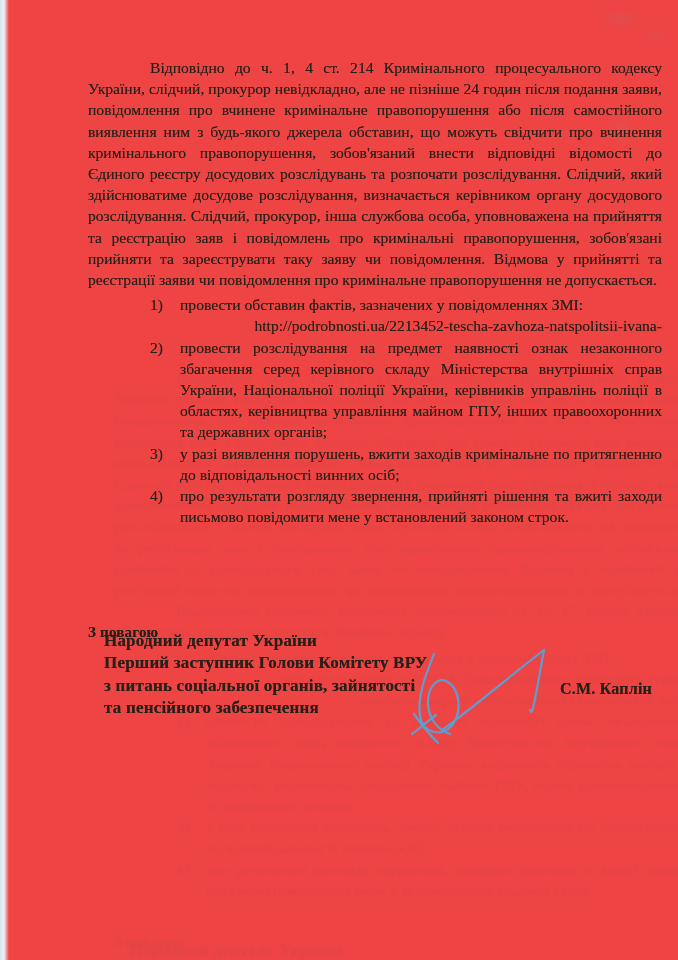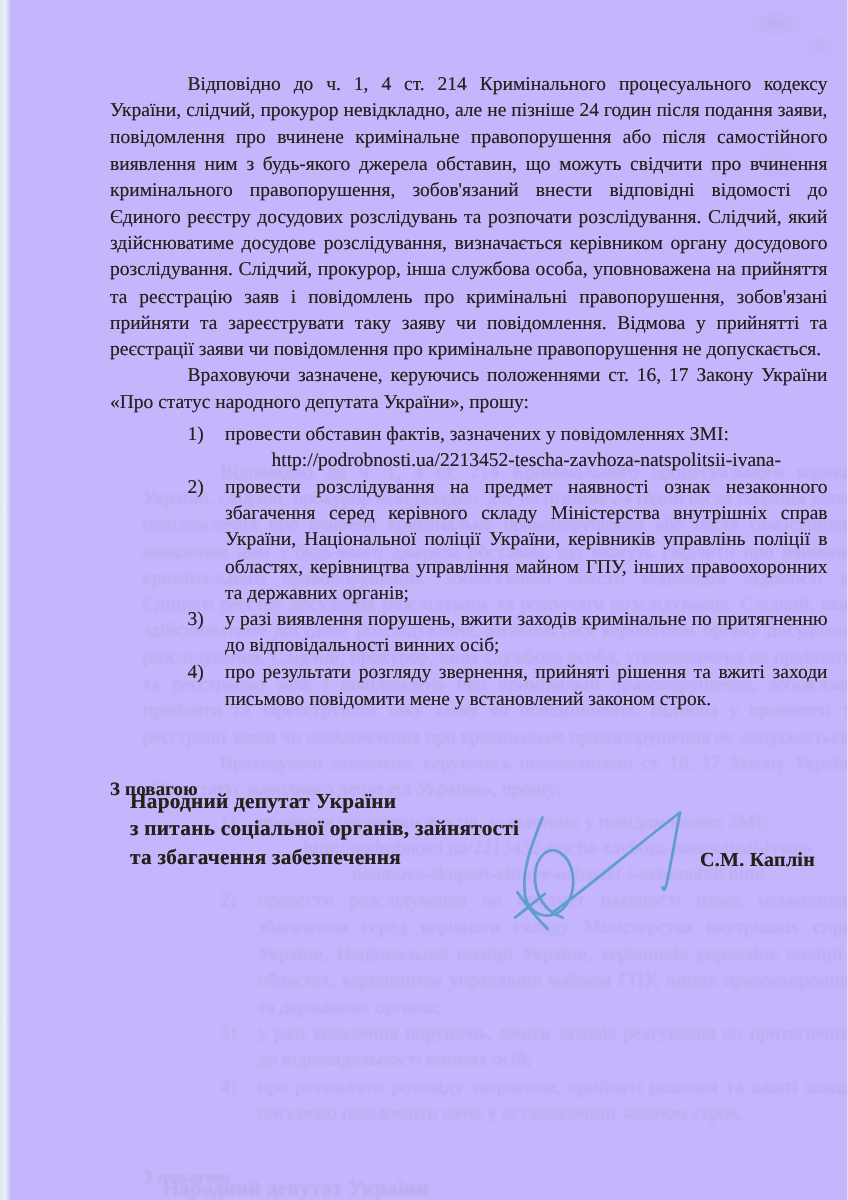--- a/index.html
+++ b/index.html
@@ -1,20 +1,20 @@
 <!DOCTYPE html>
 <html lang="uk"><head>
 <meta charset="utf-8">
 <style>
   html, body { margin: 0; padding: 0; background: #ffffff; }
   .page {
     position: relative;
     width: 678px;
     height: 960px;
-    background: #c4b5fd;
+    background: #ef4444;
     overflow: hidden;
     font-family: "Liberation Serif", "DejaVu Serif", serif;
   }
   .scan-edge-left {
     position: absolute; left: 0; top: 0; width: 9px; height: 100%;
     background: linear-gradient(to right, #d9e6ee 0%, #ecf2f6 45%, rgba(255,255,255,0) 100%);
     z-index: 3;
   }
   .smudge { position: absolute; border-radius: 50%; filter: blur(2.5px); z-index: 1; }
   .smudge-a { left: 598px; top: 10px; width: 44px; height: 18px;
@@ -29,21 +29,21 @@
   .body-text {
     position: absolute; left: 88px; top: 57px; width: 574px;
     font-size: 15.6px; line-height: 21.2px; text-align: justify;
     text-shadow: 0 0 0.4px rgba(40,36,28,0.55);
   }
   .para { text-indent: 62px; margin: 0; }
   .doc-list { margin-top: 4px; }
   .list-row { display: flex; margin-left: 62px; }
   .list-num { width: 30px; flex: 0 0 30px; }
   .list-body { flex: 1; text-align: justify; }
-  .url-line { text-align: center; }
+  .url-line { text-align: right; }
 
   .closing {
     position: absolute; left: 88px; top: 588px;
     font-size: 15px; font-weight: 700; letter-spacing: 0.2px;
     text-shadow: 0 0 0.4px rgba(30,27,20,0.6);
     margin-top: 36px;
   }
   .signoff {
     position: absolute; left: 104px; top: 630px;
     font-size: 17px; font-weight: 700; line-height: 22.4px; letter-spacing: 0.2px;
@@ -71,21 +71,20 @@
 <div class="page">
   <div class="scan-edge-left"></div>
   <div class="smudge smudge-a"></div>
   <div class="smudge smudge-b"></div>
   <div class="smudge smudge-c"></div>
 
   <div class="letter-layer" id="letter-main">
 
     <div class="body-text">
       <p class="para">Відповідно до ч. 1, 4 ст. 214 Кримінального процесуального кодексу України, слідчий, прокурор невідкладно, але не пізніше 24 годин після подання заяви, повідомлення про вчинене кримінальне правопорушення або після самостійного виявлення ним з будь-якого джерела обставин, що можуть свідчити про вчинення кримінального правопорушення, зобов'язаний внести відповідні відомості до Єдиного реєстру досудових розслідувань та розпочати розслідування. Слідчий, який здійснюватиме досудове розслідування, визначається керівником органу досудового розслідування. Слідчий, прокурор, інша службова особа, уповноважена на прийняття та реєстрацію заяв і повідомлень про кримінальні правопорушення, зобов'язані прийняти та зареєструвати таку заяву чи повідомлення. Відмова у прийнятті та реєстрації заяви чи повідомлення про кримінальне правопорушення не допускається.</p>
-      <p class="para">Враховуючи зазначене, керуючись положеннями ст. 16, 17 Закону України «Про статус народного депутата України», прошу:</p>
 
       <div class="doc-list">
         <div class="list-row">
           <span class="list-num">1)</span>
           <div class="list-body">
             <span>провести обставин фактів, зазначених у повідомленнях ЗМІ:</span>
             <div class="url-line">http://podrobnosti.ua/2213452-tescha-zavhoza-natspolitsii-ivana-</div>
           </div>
         </div>
         <div class="list-row">
@@ -100,22 +99,23 @@
           <span class="list-num">4)</span>
           <div class="list-body">про результати розгляду звернення, прийняті рішення та вжиті заходи письмово повідомити мене у встановлений законом строк.</div>
         </div>
       </div>
     </div>
 
     <div class="closing">З повагою</div>
 
     <div class="signoff">
       <div>Народний депутат України</div>
+      <div>Перший заступник Голови Комітету ВРУ</div>
       <div>з питань соціальної органів, зайнятості</div>
-      <div>та збагачення забезпечення</div>
+      <div>та пенсійного забезпечення</div>
     </div>
 
     <svg class="sig-svg" width="162" height="112" viewBox="0 0 162 112">
       <g fill="none" stroke-width="2.2" stroke-linecap="round" stroke-linejoin="round" stroke="#5f9dd1">
         <path d="M 36 16 C 28 36, 19 58, 22 78 C 25 96, 45 100, 55 86 C 64 73, 62 52, 50 44 C 40 38, 31 48, 30 62 C 29 78, 39 92, 52 96"></path>
         <path d="M 14 96 C 22 90, 30 83, 38 77"></path>
         <path d="M 16 76 C 23 86, 31 96, 40 105"></path>
         <path d="M 44 92 C 70 74, 108 41, 146 12 C 142 33, 139 53, 135 70 C 134 74, 133 75, 132 72"></path>
       </g>
     </svg>

